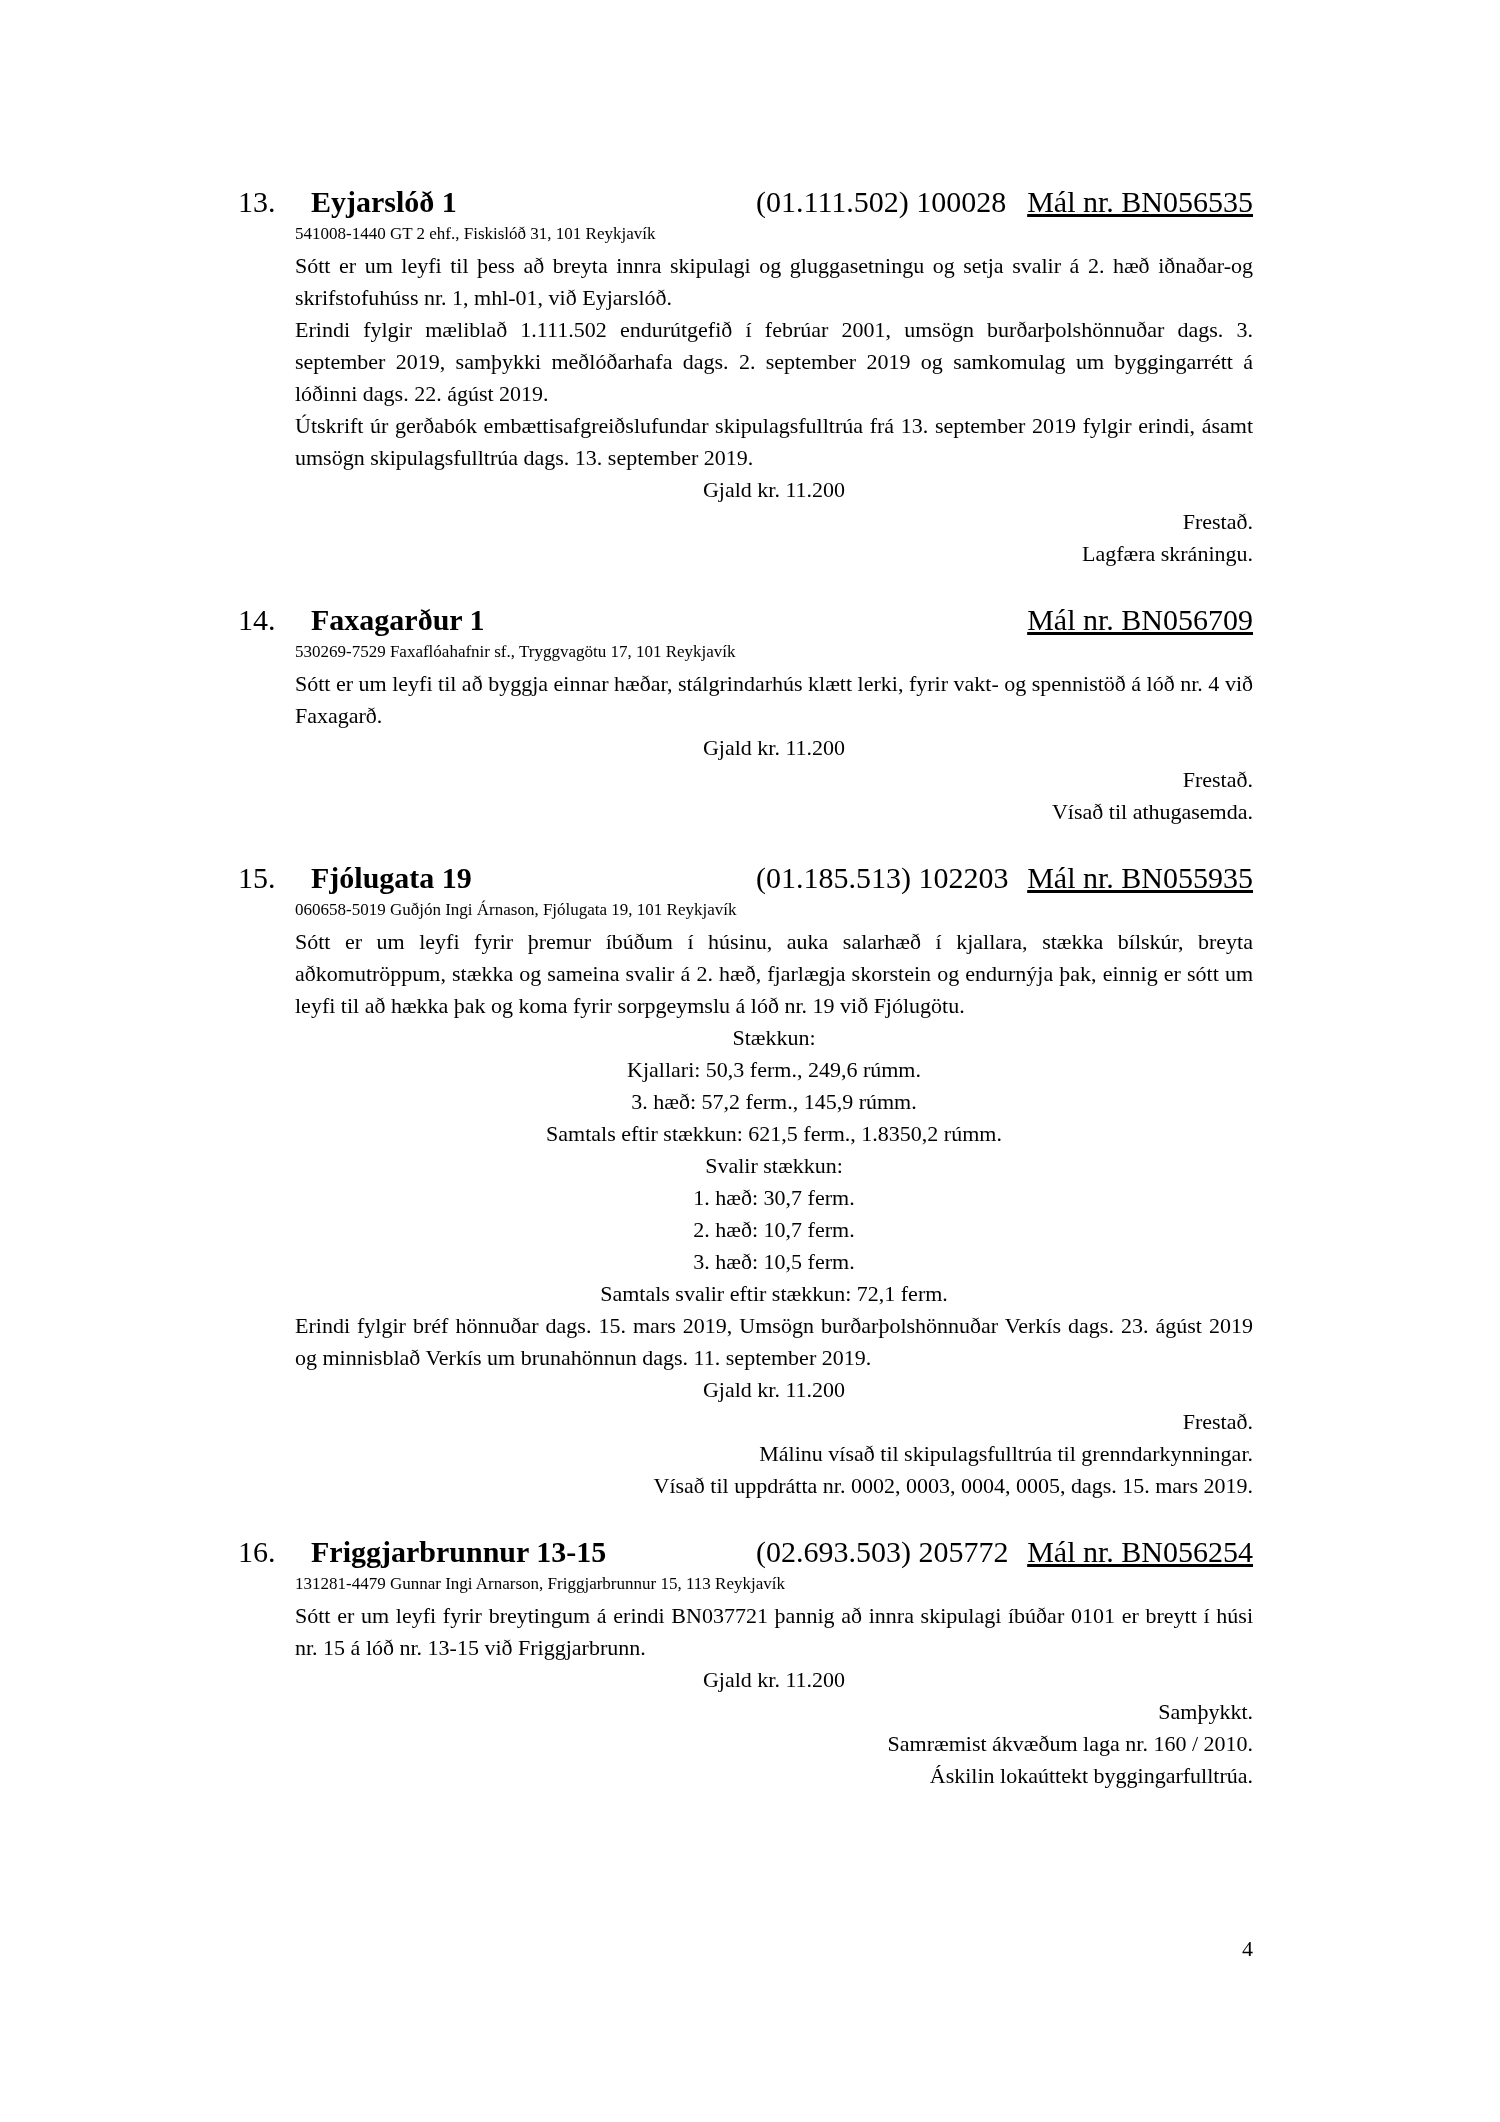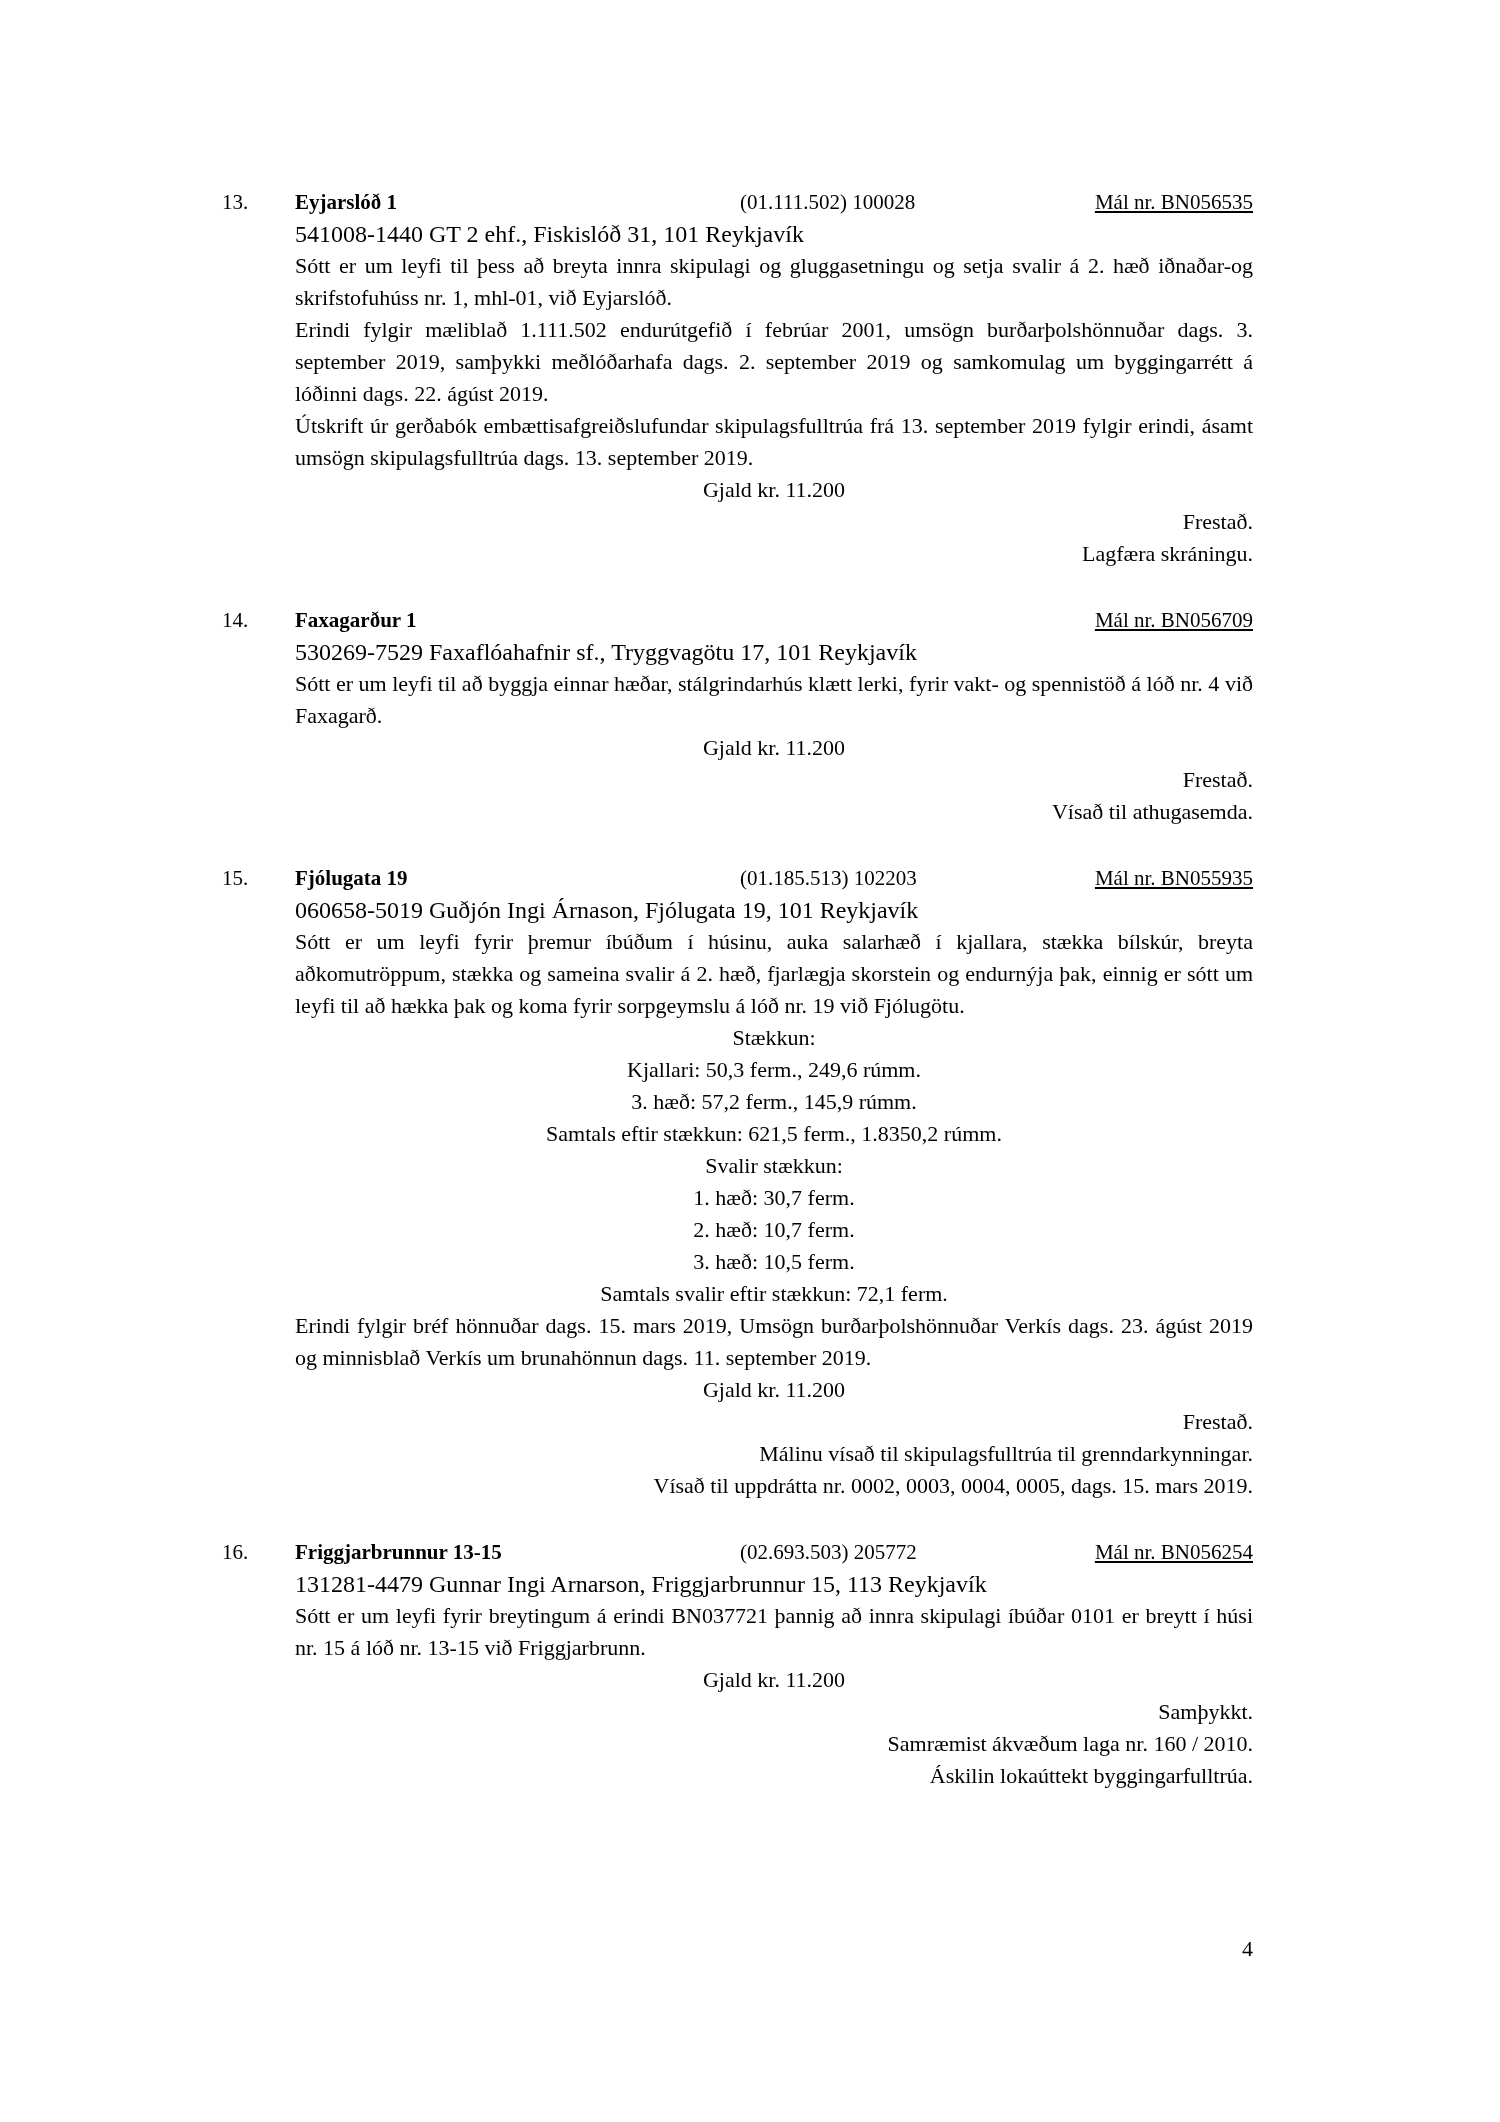--- a/index.html
+++ b/index.html
@@ -21,22 +21,23 @@
     box-sizing: border-box;
     padding: 186px 247px 0 222px;
     background: #ffffff;
   }
   .item {
     margin-bottom: 34px;
   }
   .item-header {
     display: flex;
     align-items: center;
-    font-size: 21px;
+    font-size: 30px;
     line-height: 32px;
+    margin-left: 16px;
   }
   .num {
     flex: none;
     width: 73px;
   }
   .title {
     flex: none;
     width: 445px;
     font-weight: bold;
   }
@@ -51,21 +52,21 @@
   }
   .item-body {
     margin-left: 73px;
     font-size: 22px;
     line-height: 32px;
   }
   .item-body p {
     margin: 0;
   }
   .owner {
-    font-size: 24px;
+    font-size: 17px;
     line-height: 32px;
   }
   .p-body {
     text-align: justify;
   }
   .p-plain {
     text-align: center;
   }
   .p-italic {
     text-align: right;

